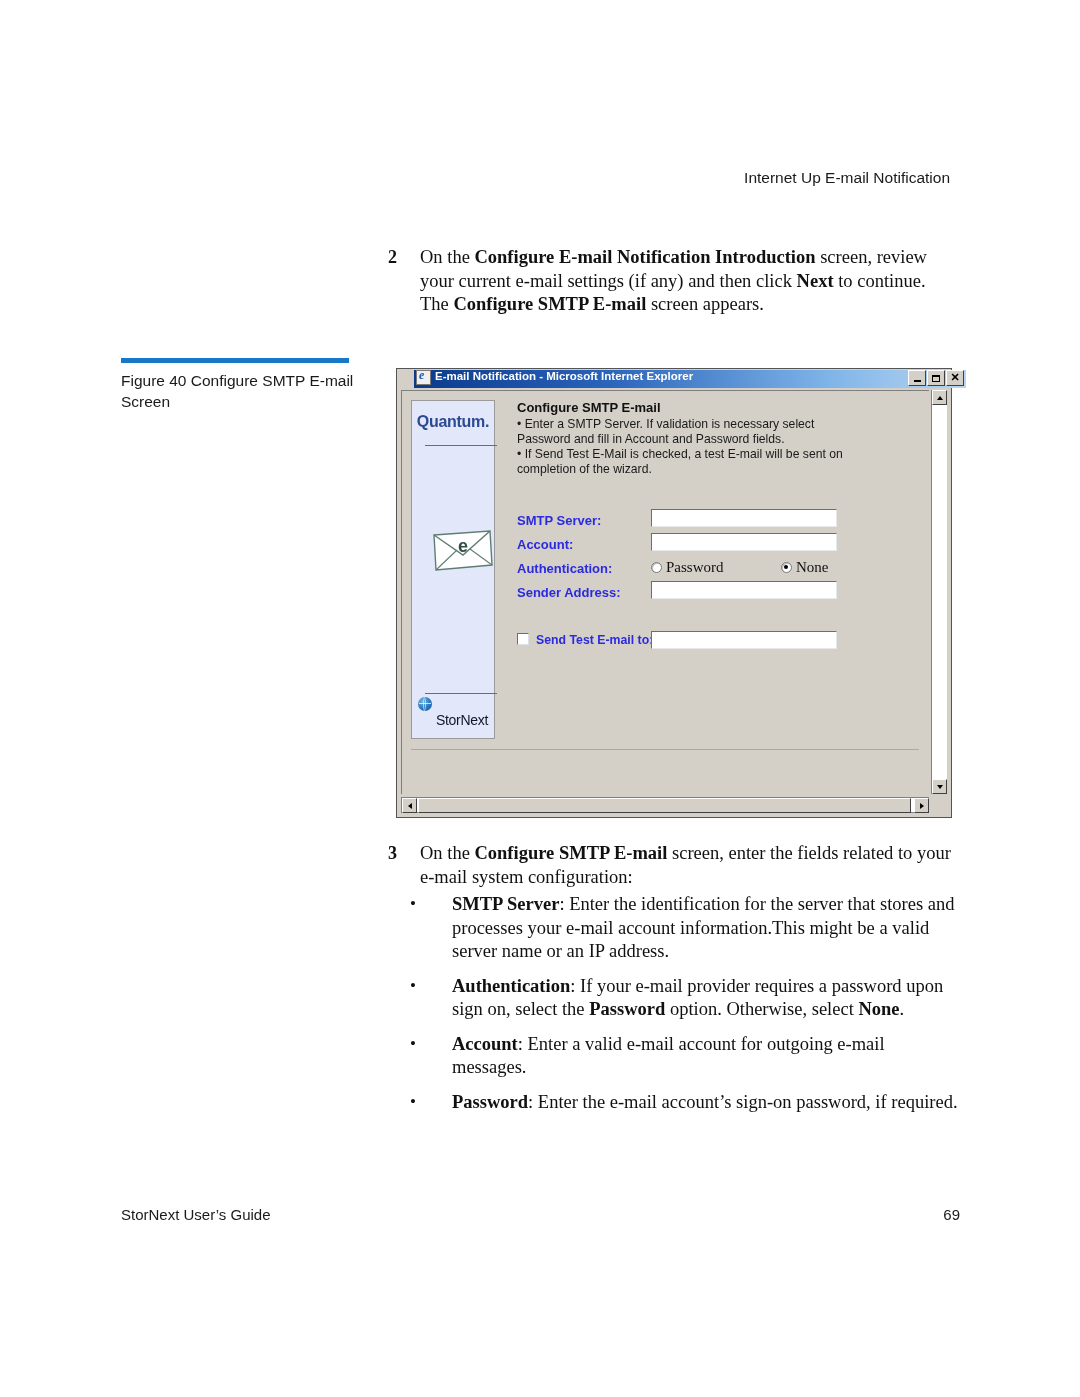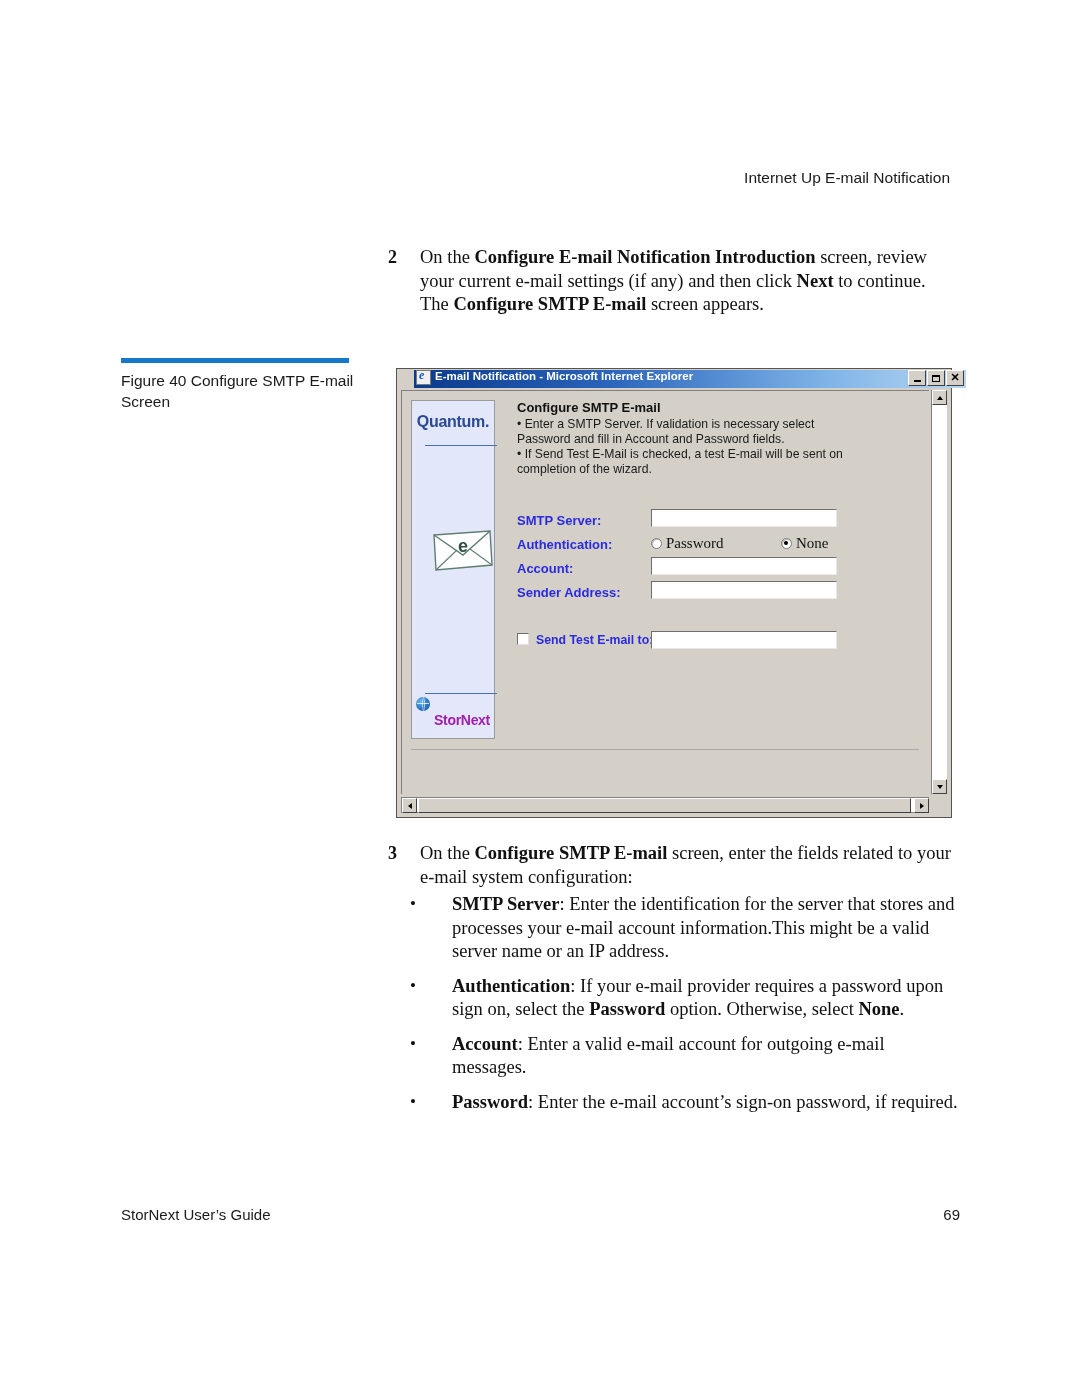--- a/index.html
+++ b/index.html
@@ -367,22 +367,22 @@
     position: absolute;
     left: 5.5px; top: 0px;
     width: 3px; height: 14px;
     border-radius: 50%;
     border: 1px solid rgba(255,255,255,.6);
     box-sizing: border-box;
   }
   .stornext-text {
     font-family: "Liberation Sans", sans-serif;
     font-size: 14px;
-    font-weight: bold;
-    color: #a21caf;
+    font-weight: normal;
+    color: #0f172a;
     letter-spacing: -0.3px;
     margin-top: 32px;
   }
 
   
   .form-area {
     position: absolute;
     left: 115px;
     top: 9px;
     width: 400px;
@@ -627,38 +627,38 @@
         </div>
 
         <div class="fields">
 
           <div class="field-row">
             <span class="field-label">SMTP Server:</span>
             <span class="textbox"></span>
           </div>
 
           <div class="field-row">
+            <span class="field-label">Account:</span>
+            <span class="textbox"></span>
+          </div>
+
+          <div class="field-row">
             <span class="field-label">Authentication:</span>
             <span class="radio-group">
               <span class="radio-item pw">
                 <span class="radio"></span>
                 <span>Password</span>
               </span>
               <span class="radio-item none">
                 <span class="radio checked"></span>
                 <span>None</span>
               </span>
             </span>
           </div>
 
-          <div class="field-row">
-            <span class="field-label">Account:</span>
-            <span class="textbox"></span>
-          </div>
-
 
           <div class="field-row">
             <span class="field-label">Sender Address:</span>
             <span class="textbox"></span>
           </div>
 
         </div>
 
         <div class="testmail-row">
           <span class="checkbox"></span>

